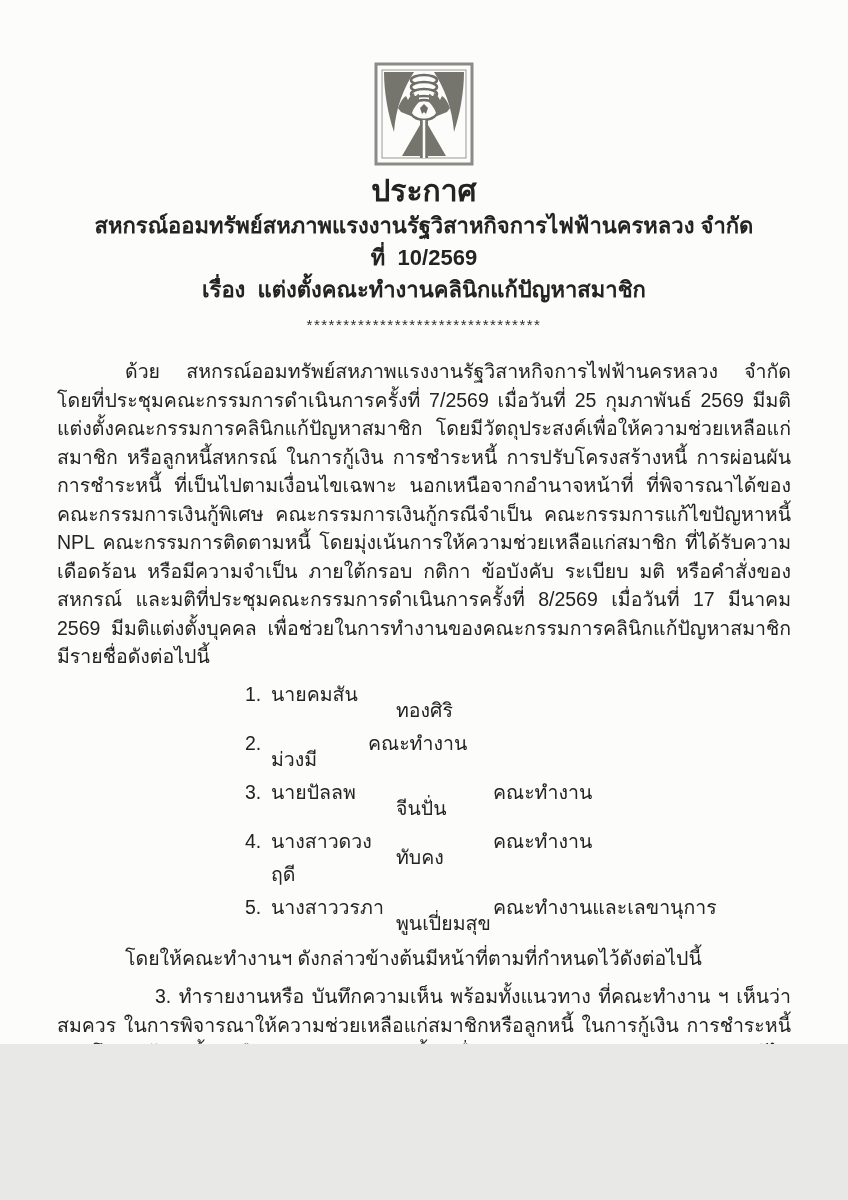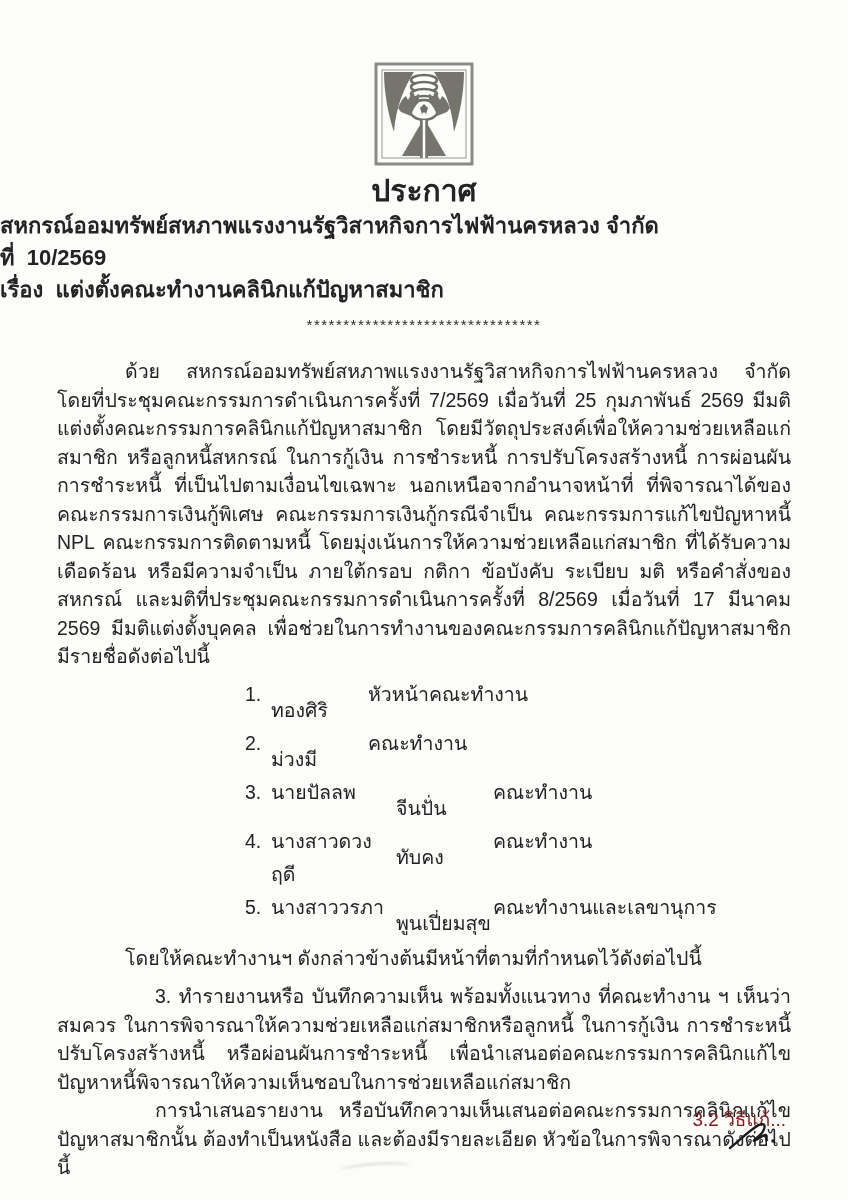--- a/index.html
+++ b/index.html
@@ -1,37 +1,37 @@
 <!DOCTYPE html>
 <html lang="th"><head>
 <meta charset="utf-8">
 <style>
   html,body { margin:0; padding:0; background:#e8e8e6; }
   .page {
     position:relative;
-    width:848px; height:1200px;
+    width:848px; height:1044px;
     margin:0 auto;
     background:#fcfcfa;
     color:#232323;
     font-family:"Liberation Sans","DejaVu Sans",sans-serif;
     overflow:hidden;
   }
   
   .logo-wrap {
     width:100px; height:104px;
     margin:62px auto 6px;
   }
   .doc-title {
     text-align:center;
     font-size:30px; font-weight:bold;
     line-height:38px;
     white-space:pre-wrap;
   }
   .doc-org, .doc-number, .doc-subject {
-    text-align:left;
+    text-align:center;
     font-size:22px; font-weight:bold;
     line-height:32px;
     white-space:pre-wrap;
   }
   .doc-divider {
     text-align:center;
     font-size:15px;
     letter-spacing:1.5px;
     margin-top:10px;
     color:#2a2a2a;
@@ -117,22 +117,22 @@
   <div class="doc-subject">เรื่อง  แต่งตั้งคณะทำงานคลินิกแก้ปัญหาสมาชิก</div>
   <div class="doc-divider">********************************</div>
 
   <div class="content">
 
     <p class="intro-paragraph">ด้วย สหกรณ์ออมทรัพย์สหภาพแรงงานรัฐวิสาหกิจการไฟฟ้านครหลวง จำกัด โดยที่ประชุมคณะกรรมการดำเนินการครั้งที่ 7/2569 เมื่อวันที่ 25 กุมภาพันธ์ 2569 มีมติแต่งตั้งคณะกรรมการคลินิกแก้ปัญหาสมาชิก โดยมีวัตถุประสงค์เพื่อให้ความช่วยเหลือแก่สมาชิก หรือลูกหนี้สหกรณ์ ในการกู้เงิน การชำระหนี้ การปรับโครงสร้างหนี้ การผ่อนผันการชำระหนี้ ที่เป็นไปตามเงื่อนไขเฉพาะ นอกเหนือจากอำนาจหน้าที่ ที่พิจารณาได้ของคณะกรรมการเงินกู้พิเศษ คณะกรรมการเงินกู้กรณีจำเป็น คณะกรรมการแก้ไขปัญหาหนี้ NPL คณะกรรมการติดตามหนี้ โดยมุ่งเน้นการให้ความช่วยเหลือแก่สมาชิก ที่ได้รับความเดือดร้อน หรือมีความจำเป็น ภายใต้กรอบ กติกา ข้อบังคับ ระเบียบ มติ หรือคำสั่งของสหกรณ์ และมติที่ประชุมคณะกรรมการดำเนินการครั้งที่ 8/2569 เมื่อวันที่ 17 มีนาคม 2569 มีมติแต่งตั้งบุคคล เพื่อช่วยในการทำงานของคณะกรรมการคลินิกแก้ปัญหาสมาชิกมีรายชื่อดังต่อไปนี้</p>
 
     <div class="committee-list">
       <div class="committee-row">
         <span class="committee-no">1.</span>
+        <span class="committee-name">นายคมสัน</span>
         <span class="committee-surname">ทองศิริ</span>
-        <span class="committee-role">หัวหน้าคณะทำงาน</span>
       </div>
       <div class="committee-row">
         <span class="committee-no">2.</span>
         <span class="committee-surname">ม่วงมี</span>
         <span class="committee-role">คณะทำงาน</span>
       </div>
       <div class="committee-row">
         <span class="committee-no">3.</span>
         <span class="committee-name">นายปัลลพ</span>
         <span class="committee-surname">จีนปั่น</span>

